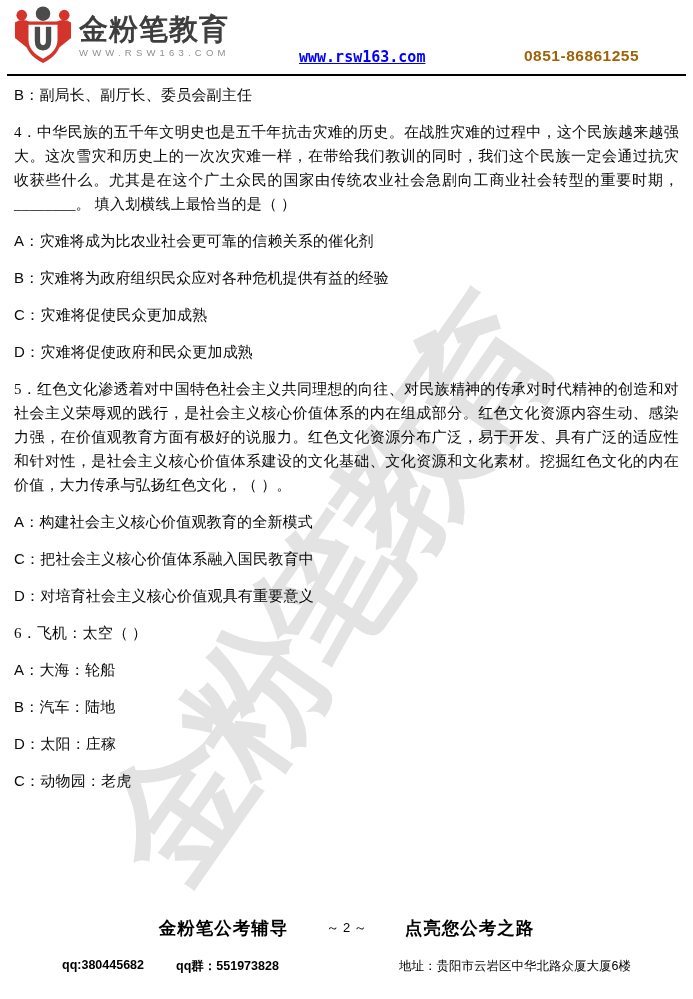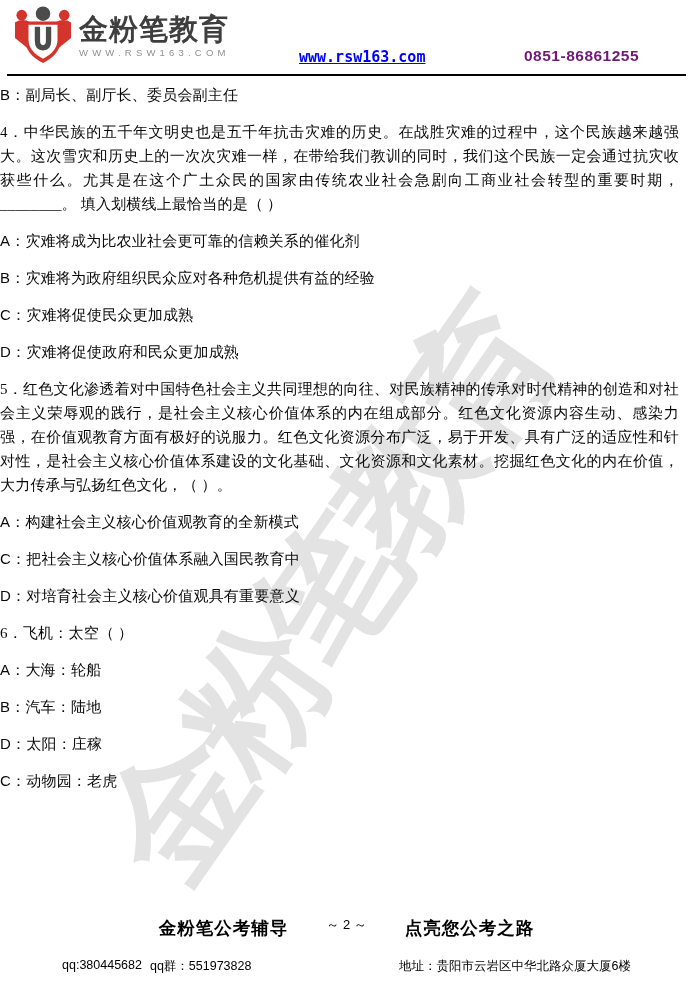--- a/index.html
+++ b/index.html
@@ -63,51 +63,51 @@
     font-weight: bold;
     color: #0000ff;
     text-decoration: underline;
     cursor: pointer;
   }
   .phone {
     position: absolute;
     left: 524px; top: 47px;
     font-size: 15.5px;
     font-weight: bold;
-    color: #701a75;
+    color: #a16207;
     letter-spacing: 0.5px;
   }
   .header-rule {
     position: absolute;
     left: 7px; right: 7px; top: 74px;
     border-top: 2px solid #000;
   }
   
   .content {
     position: relative;
     z-index: 1;
-    padding: 6px 14px 0 0;
+    padding: 6px 14px 0 14px;
     max-height: 836px;
     overflow: hidden;
   }
   .content p {
     margin: 0 0 13px 0;
     font-size: 15px;
     line-height: 24px;
     color: #0a0a0a;
     letter-spacing: 0.2px;
   }
   .stem { text-align: justify; font-family: Liberation Serif, serif; }
   
   .footer-center {
     position: absolute;
     left: 0; right: 0; top: 916px;
     display: flex;
     justify-content: center;
-    align-items: flex-start;
+    align-items: center;
     gap: 38px;
     z-index: 1;
   }
   .footer-center .seg {
     font-size: 17.5px;
     font-weight: bold;
     color: #000;
     letter-spacing: 1px;
   }
   .footer-center .pageno {
@@ -118,21 +118,21 @@
   .footer-bottom {
     position: absolute;
     left: 0; right: 0; top: 958px;
     display: flex;
     justify-content: space-between;
     padding: 0 62px 0 62px;
     z-index: 1;
     font-size: 12.5px;
     color: #000;
   }
-  .footer-bottom .qq-wrap { display: flex; gap: 8px; }
+  .footer-bottom .qq-wrap { display: flex; gap: 32px; font-weight: bold; }
 </style>
 </head>
 <body>
 
 <div class="page">
 
   <div class="watermark">金粉笔教育</div>
 
   <div class="header">
     <div class="logo">

